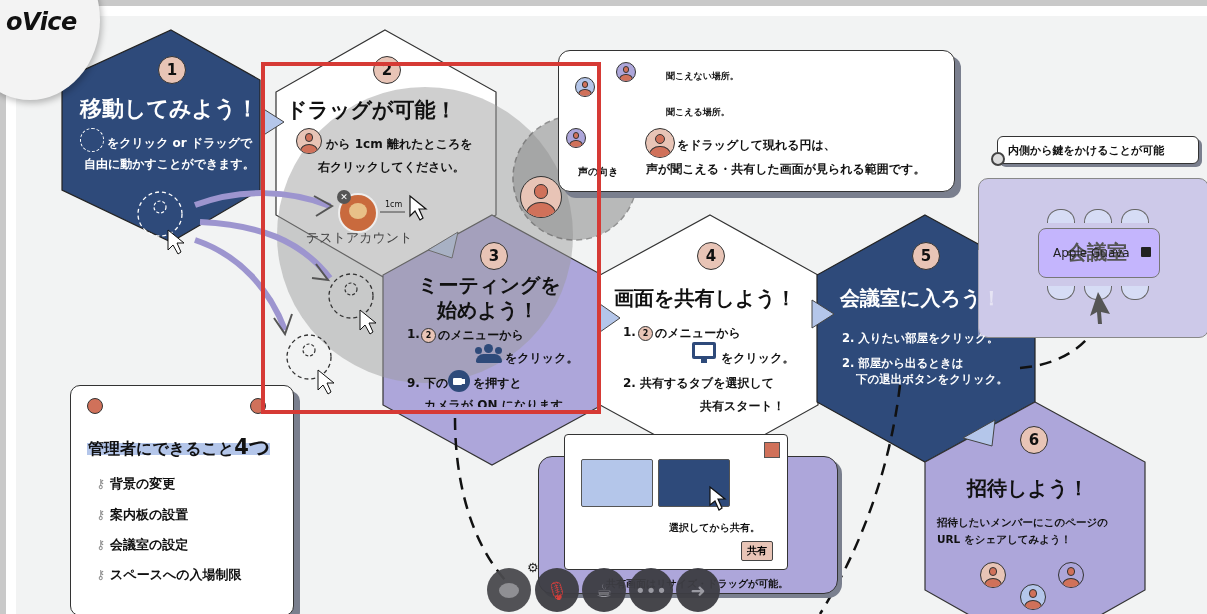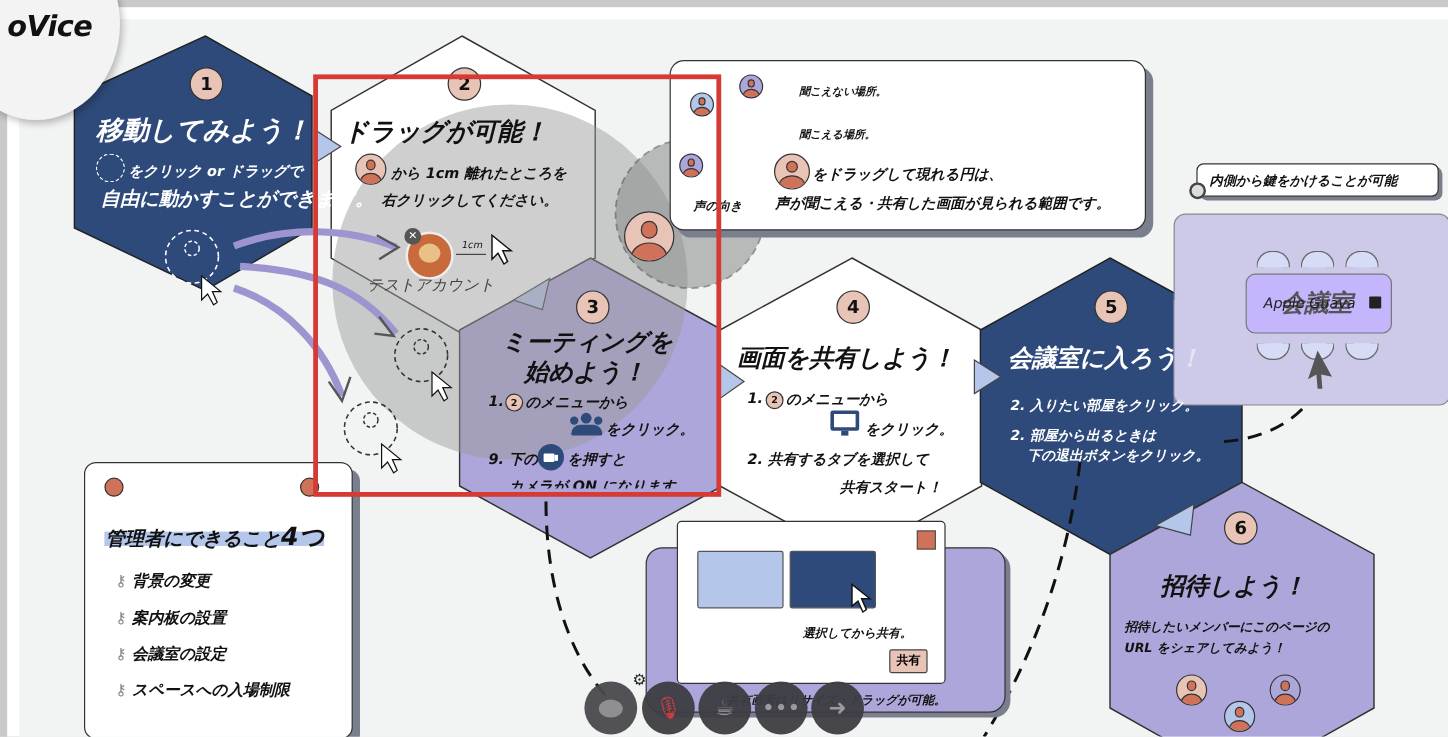--- a/index.html
+++ b/index.html
@@ -5,21 +5,21 @@
   html, body { margin:0; padding:0; }
   body { width:1207px; height:614px; overflow:hidden; background:#c9c9c9; position:relative;
          font-family:"DejaVu Sans","Liberation Sans",sans-serif; }
   .frame { position:absolute; left:6px; top:6px; right:0; bottom:0; background:#ffffff; }
   .canvas { position:absolute; left:16px; top:16px; right:0; bottom:0; background:#f2f3f3; overflow:hidden; }
   .logo-blob { position:absolute; left:-40px; top:-60px; width:140px; height:160px; border-radius:50%;
                background:#f3f3f3; box-shadow:2px 3px 6px rgba(0,0,0,.25); z-index:40; }
   .logo { position:absolute; left:6px; top:8px; z-index:41; font-weight:bold; font-style:italic;
           font-size:24px; color:#111; letter-spacing:-0.5px; }
   svg.board { position:absolute; left:0; top:0; }
-  .t { position:absolute; white-space:nowrap; font-weight:bold; z-index:5;font-style:italic; }
+  .t { position:absolute; white-space:nowrap; font-weight:bold; z-index:5; }
   .w { color:#fff; }
   .k { color:#111; }
   .num { position:absolute; width:26px; height:26px; border-radius:50%; background:#e8c4b6;
          border:1.5px solid #333; font-weight:bold; font-size:15px; text-align:center; line-height:26px;
          color:#111; z-index:6; }
   .card { position:absolute; background:#fff; border:1.5px solid #333; border-radius:12px;
           box-shadow:6px 6px 0 #7a7f8e; z-index:4; }
   .avatar { position:absolute; border-radius:50%; border:1.5px solid #333; overflow:hidden; z-index:6; }
   .avatar .head { position:absolute; left:32%; top:18%; width:36%; height:36%; border-radius:50%;
                   background:#d0715a; border:1px solid #333; box-sizing:border-box; }
@@ -101,21 +101,21 @@
 <div class="num" style="left:158px;top:56px">1</div>
 <div class="num" style="left:373px;top:56px">2</div>
 <div class="num" style="left:480px;top:242px">3</div>
 <div class="num" style="left:697px;top:242px">4</div>
 <div class="num" style="left:912px;top:242px">5</div>
 <div class="num" style="left:1020px;top:426px">6</div>
 
 <div class="t w" style="left:80px;top:94px;font-size:22px">移動してみよう！</div>
 <div style="position:absolute;left:80px;top:128px;width:22px;height:22px;border:1px dashed #fff;border-radius:50%;z-index:5"></div>
 <div class="t w" style="left:107px;top:135px;font-size:12px">をクリック or ドラッグで</div>
-<div class="t w" style="left:84px;top:156px;font-size:16px">自由に動かすことができます。</div>
+<div class="t w" style="left:84px;top:156px;font-size:12px">自由に動かすことができます。</div>
 
 <div class="t k" style="left:286px;top:96px;font-size:21px">ドラッグが可能！</div>
 <div class="avatar" style="left:296px;top:128px;width:24px;height:24px;background:#e8c4b6">
     <div class="head"></div>
     <div class="body"></div>
   </div>
 <div class="t k" style="left:326px;top:136px;font-size:12px">から 1cm 離れたところを</div>
 <div class="t k" style="left:318px;top:159px;font-size:12px">右クリックしてください。</div>
 <div class="avatar" style="left:338px;top:193px;width:36px;height:36px;background:#c96a3d;border:2px solid #eee">
   <div style="position:absolute;left:9px;top:8px;width:18px;height:16px;border-radius:50%;background:#e8c088"></div>

